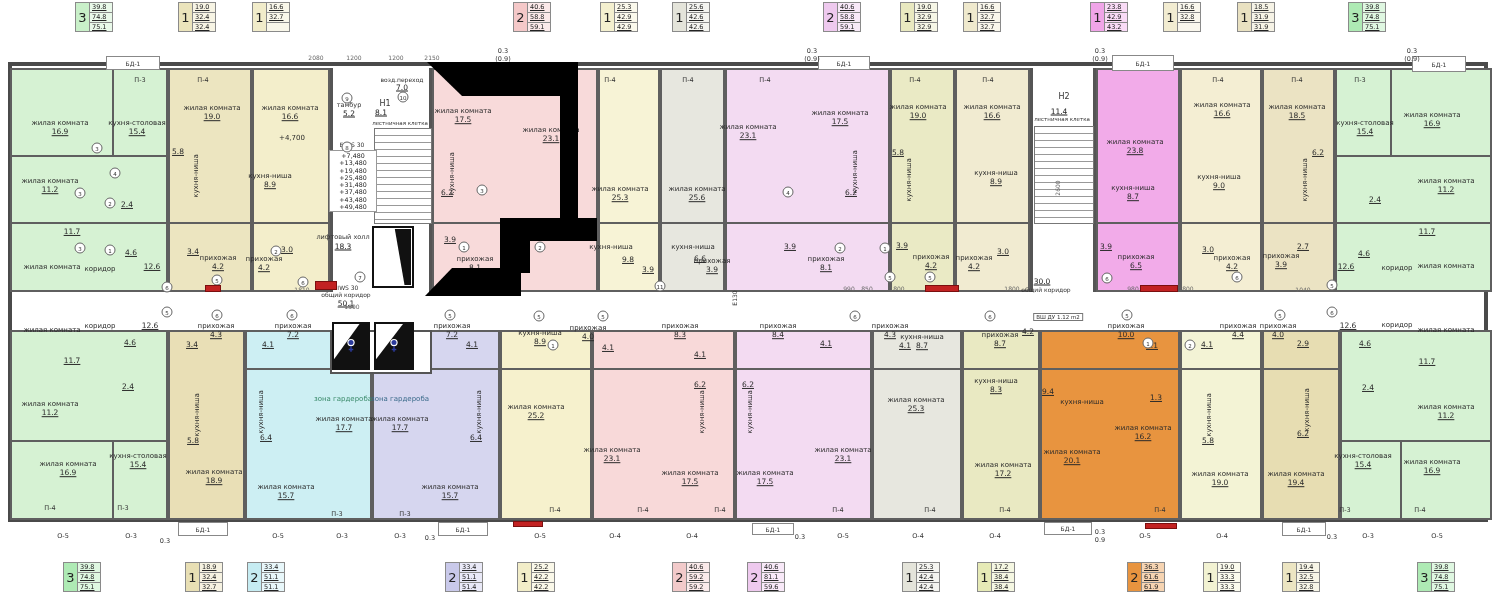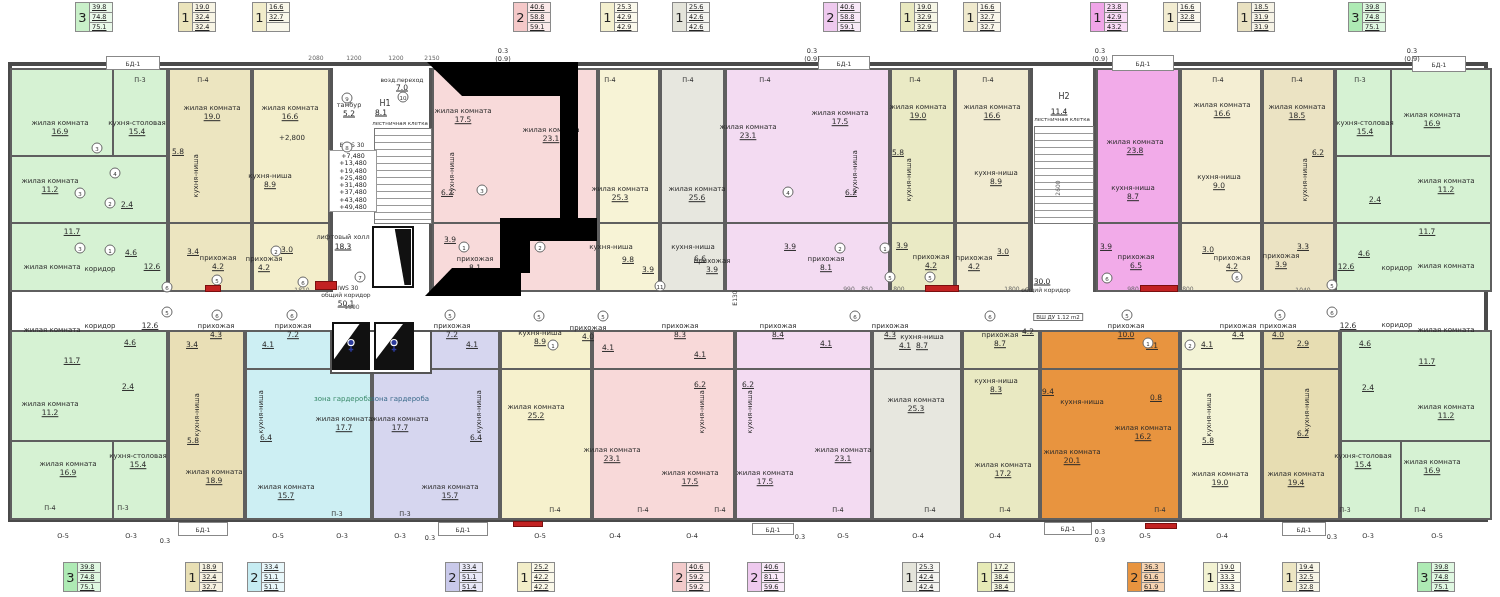--- a/index.html
+++ b/index.html
@@ -303,21 +303,21 @@
     <div class="room" style="left: 218px; top: 263px;">
       <span class="rn">прихожая</span>
       <span class="ra">4.2</span>
     </div>
     <div class="apt" style="left: 252px; top: 68px; width: 78px; height: 224px; background: rgb(243, 238, 203);"></div>
     <div class="room" style="left: 290px; top: 113px;">
       <span class="rn">жилая комната</span>
       <span class="ra">16.6</span>
     </div>
     <div class="room" style="left: 292px; top: 139px;">
-      <span class="rn">+2,800</span>
+      <span class="rn">+4,700</span>
     </div>
     <div class="room" style="left: 270px; top: 181px;">
       <span class="rn">кухня-ниша</span>
       <span class="ra">8.9</span>
     </div>
     <div class="room" style="left: 287px; top: 250px;">
       <span class="ra">3.0</span>
     </div>
     <div class="room" style="left: 264px; top: 264px;">
       <span class="rn">прихожая</span>
@@ -467,21 +467,21 @@
       <span class="rn">жилая комната</span>
       <span class="ra">18.5</span>
     </div>
     <div class="room" style="left: 1318px; top: 153px;">
       <span class="ra">6.2</span>
     </div>
     <div class="room vert" style="left: 1306px; top: 180px;">
       <span class="rn">кухня-ниша</span>
     </div>
     <div class="room" style="left: 1303px; top: 247px;">
-      <span class="ra">3.3</span>
+      <span class="ra">2.7</span>
     </div>
     <div class="room" style="left: 1281px; top: 261px;">
       <span class="rn">прихожая</span>
       <span class="ra">3.9</span>
     </div>
     <div class="apt" style="left: 1335px; top: 68px; width: 157px; height: 224px; background: rgb(214, 242, 211);"></div>
     <div class="room" style="left: 1365px; top: 128px;">
       <span class="rn">кухня-столовая</span>
       <span class="ra">15.4</span>
     </div>
@@ -704,21 +704,21 @@
     </div>
     <div class="apt" style="left: 1040px; top: 330px; width: 140px; height: 190px; background: rgb(232, 148, 63);"></div>
     <div class="room" style="left: 1126px; top: 331px;">
       <span class="rn">прихожая</span>
       <span class="ra">10.0</span>
     </div>
     <div class="room" style="left: 1152px; top: 346px;">
       <span class="ra">4.1</span>
     </div>
     <div class="room" style="left: 1156px; top: 398px;">
-      <span class="ra">0.8</span>
+      <span class="ra">1.3</span>
     </div>
     <div class="room" style="left: 1048px; top: 392px;">
       <span class="ra">9.4</span>
     </div>
     <div class="room" style="left: 1082px; top: 403px;">
       <span class="rn">кухня-ниша</span>
     </div>
     <div class="room" style="left: 1072px; top: 457px;">
       <span class="rn">жилая комната</span>
       <span class="ra">20.1</span>

